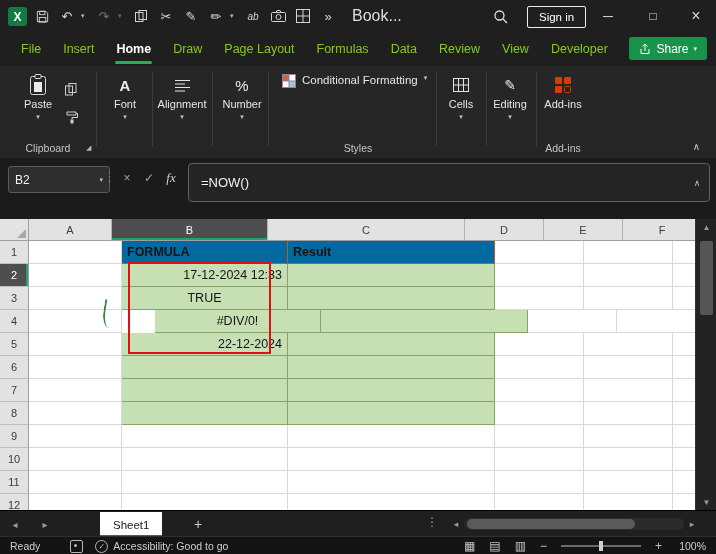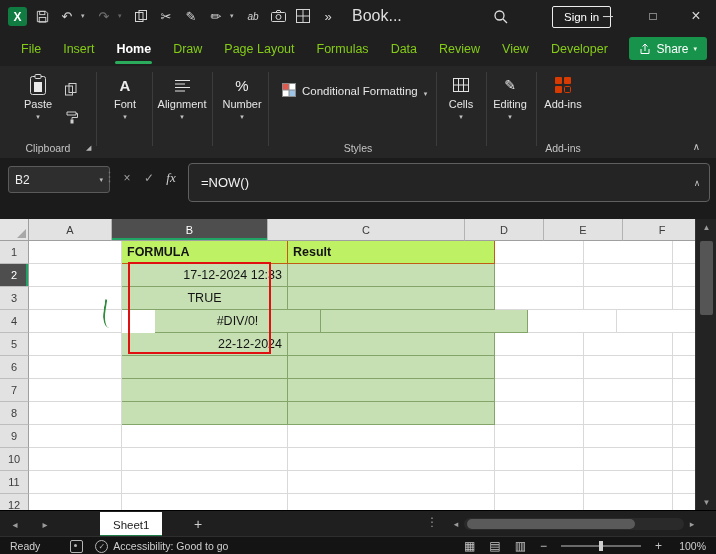--- a/index.html
+++ b/index.html
@@ -6,21 +6,21 @@
   body{width:716px;height:554px;background:#181818;font-family:"Liberation Sans",sans-serif;overflow:hidden;position:relative;color:#e4e4e4;}
 
   
   .titlebar{position:absolute;top:0;left:0;width:716px;height:32px;background:#1f1f1f;display:flex;align-items:center;}
   .qat{display:flex;align-items:center;gap:3px;padding-left:6px;}
   .qbtn{min-width:22px;height:24px;display:flex;align-items:center;justify-content:center;color:#d4d4d4;font-size:13px;border-radius:3px;}
   .qchev{font-size:7px;color:#b9b9b9;width:9px;min-width:9px;}
   .dim{opacity:.45;}
   .doc-name{font-size:16px;color:#dfdfdf;margin-left:10px;white-space:nowrap;}
   .search-btn{position:absolute;left:487px;top:4px;width:26px;height:24px;display:flex;align-items:center;justify-content:center;}
-  .signin{position:absolute;left:552px;top:6px;height:20px;padding:0 11px;border:1px solid #ececec;border-radius:2px;display:flex;align-items:center;font-size:11.5px;color:#fff;background:transparent;}
+  .signin{position:absolute;left:527px;top:6px;height:20px;padding:0 11px;border:1px solid #ececec;border-radius:2px;display:flex;align-items:center;font-size:11.5px;color:#fff;background:transparent;}
   .wctl{position:absolute;top:0;height:32px;width:40px;display:flex;align-items:center;justify-content:center;color:#d8d8d8;font-size:14px;}
   .wmin{left:588px;}.wmax{left:633px;font-size:12px;}.wclose{left:676px;font-size:16px;}
 
   
   .menubar{position:absolute;top:32px;left:0;width:716px;height:34px;background:#1f1f1f;}
   #menu-tabs{display:flex;align-items:stretch;height:100%;padding-left:10px;}
   .menu-tab{padding:0 11px;display:flex;align-items:center;font-size:12.5px;color:#84cc16;position:relative;}
   .menu-tab.active{color:#fff;font-weight:bold;}
   .menu-tab.active::after{content:"";position:absolute;left:10px;right:10px;bottom:2px;height:3px;background:#2bab5c;border-radius:2px;}
   .share-btn{position:absolute;right:9px;top:5px;height:23px;background:#17934c;border-radius:3px;display:flex;align-items:center;gap:5px;padding:0 10px;color:#fff;font-size:12px;}
@@ -28,21 +28,21 @@
 
   
   .ribbon{position:absolute;top:66px;left:0;width:716px;height:92px;background:#262626;border-bottom:1px solid #0c0c0c;}
   .vsep{position:absolute;top:6px;height:74px;width:1px;background:#3c3c3c;}
   .big-btn{position:absolute;display:flex;flex-direction:column;align-items:center;gap:3px;font-size:11px;color:#e6e6e6;}
   .big-btn .chev,.styles-item .chev{font-size:7px;color:#c2c2c2;line-height:1;}
   .icon-slot{height:20px;display:flex;align-items:center;justify-content:center;}
   .glabel{position:absolute;bottom:4px;font-size:10.5px;color:#c4c4c4;text-align:center;}
   .launcher{position:absolute;font-size:7px;color:#b5b5b5;}
   .sbtn{position:absolute;width:22px;height:22px;display:flex;align-items:center;justify-content:center;color:#d8d8d8;font-size:13px;}
-  .styles-item{position:absolute;left:282px;width:152px;height:23px;display:flex;align-items:flex-end;gap:6px;font-size:11.5px;color:#e6e6e6;}
+  .styles-item{position:absolute;left:282px;width:152px;height:23px;display:flex;align-items:flex-start;gap:6px;font-size:11.5px;color:#e6e6e6;}
   .collapse-ribbon{position:absolute;right:16px;bottom:6px;font-size:10px;color:#c9c9c9;}
   .ribbon-icon-A{font-size:15px;font-weight:bold;color:#ececec;line-height:1;}
   .ribbon-icon-pct{font-size:15px;color:#ececec;line-height:1;}
   .ribbon-icon-pen{font-size:14px;color:#ececec;line-height:1;}
 
   
   .formulabar{position:absolute;top:158px;left:0;width:716px;height:61px;background:#1b1b1b;}
   .name-box{position:absolute;left:8px;top:8px;width:88px;height:25px;background:#2e2e2e;border:1px solid #5a5a5a;border-radius:3px;display:flex;align-items:center;font-size:12px;color:#f0f0f0;padding:0 6px;}
   .name-box .nb-text{flex:1;}
   .name-box .chev{font-size:7px;color:#bdbdbd;}
@@ -58,21 +58,21 @@
   .grid-wrap{position:absolute;top:219px;left:0;width:716px;height:291px;background:#161616;}
   .sheet{position:absolute;left:0;top:0;width:695px;height:291px;background:#ffffff;overflow:hidden;}
   .g-row{display:flex;}
   .g-hdr-corner{width:28px;min-width:28px;height:21px;background:#e4e4e4;border-right:1px solid #9f9f9f;border-bottom:1px solid #9f9f9f;position:relative;}
   .g-hdr-corner::after{content:"";position:absolute;right:2px;bottom:2px;border-left:9px solid transparent;border-bottom:9px solid #a8a8a8;}
   .g-col-h{height:21px;background:#e2e2e2;color:#3c3c3c;font-size:11px;display:flex;align-items:center;justify-content:center;border-right:1px solid #b3b3b3;border-bottom:1px solid #9f9f9f;}
   .g-col-h.sel{background:#4e4e4e;color:#fff;box-shadow:inset 0 -2px 0 #21a366;}
   .g-row-h{width:28px;min-width:28px;height:22px;background:#e2e2e2;color:#3c3c3c;font-size:11px;display:flex;align-items:center;justify-content:center;border-right:1px solid #9f9f9f;border-bottom:1px solid #bdbdbd;}
   .g-row-h.sel{background:#4e4e4e;color:#fff;box-shadow:inset -2px 0 0 #21a366;}
   .g-cell{height:22px;background:#fff;border-right:1px solid #d9d9d9;border-bottom:1px solid #d9d9d9;font-size:12.5px;color:#141414;display:flex;align-items:center;padding:0 5px;white-space:nowrap;overflow:hidden;}
-  .g-cell.fill-orange{background:#bef264;border-color:#c05d14;}
+  .g-cell.fill-orange{background:#0369a1;border-color:#c05d14;}
   .g-cell.fill-green{background:#c6e0b4;border-color:#85a express;}
   .g-cell.fill-green{background:#c6e0b4;border-color:#84a569;}
   .g-cell.bold{font-weight:bold;}
   .g-cell.align-right{justify-content:flex-end;}
   .g-cell.align-center{justify-content:center;}
   .red-box{position:absolute;left:128px;top:43px;width:139px;height:88px;border:2px solid #e01010;pointer-events:none;}
   .ink-mark{position:absolute;left:103px;top:81px;width:12px;height:28px;border-left:2px solid #2e8b3a;border-radius:0 0 0 60%;transform:rotate(9deg);pointer-events:none;}
   .vscroll{position:absolute;left:695px;top:0;width:21px;height:291px;background:#232323;border-left:1px solid #333;}
   .vs-arrow{width:21px;height:16px;display:flex;align-items:center;justify-content:center;font-size:8px;color:#9a9a9a;}
   .vs-arrow.down{position:absolute;bottom:0;}

